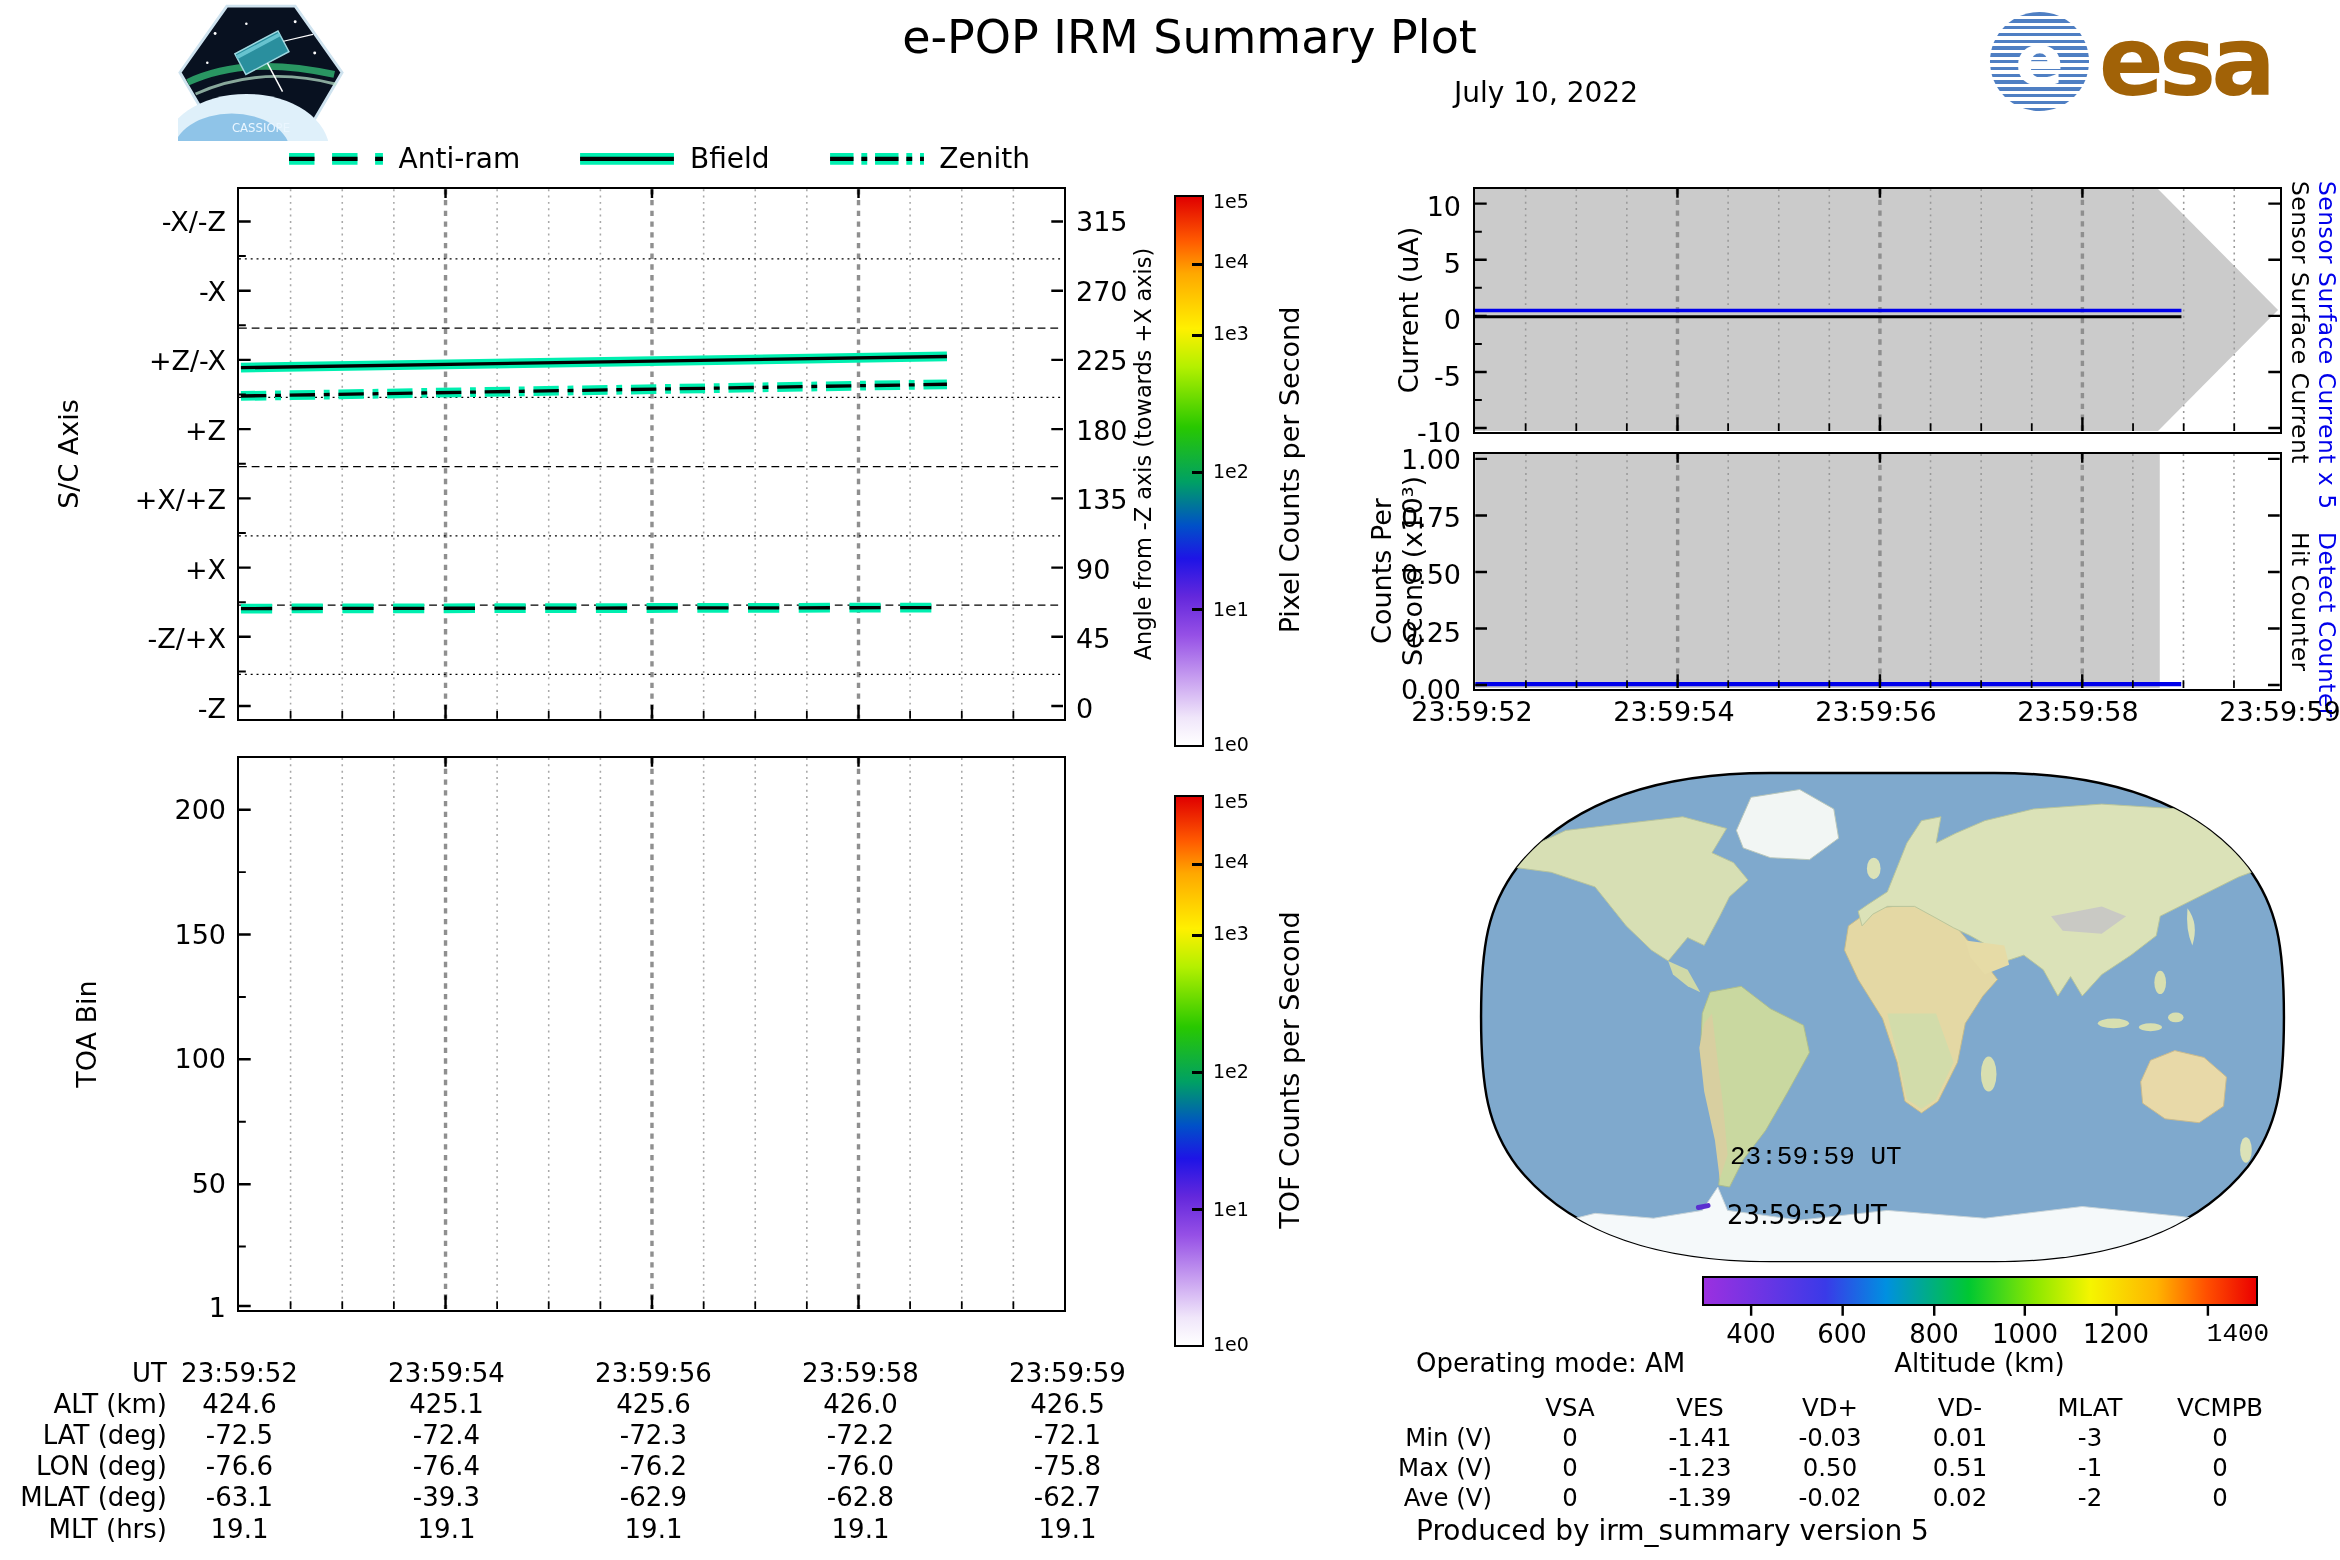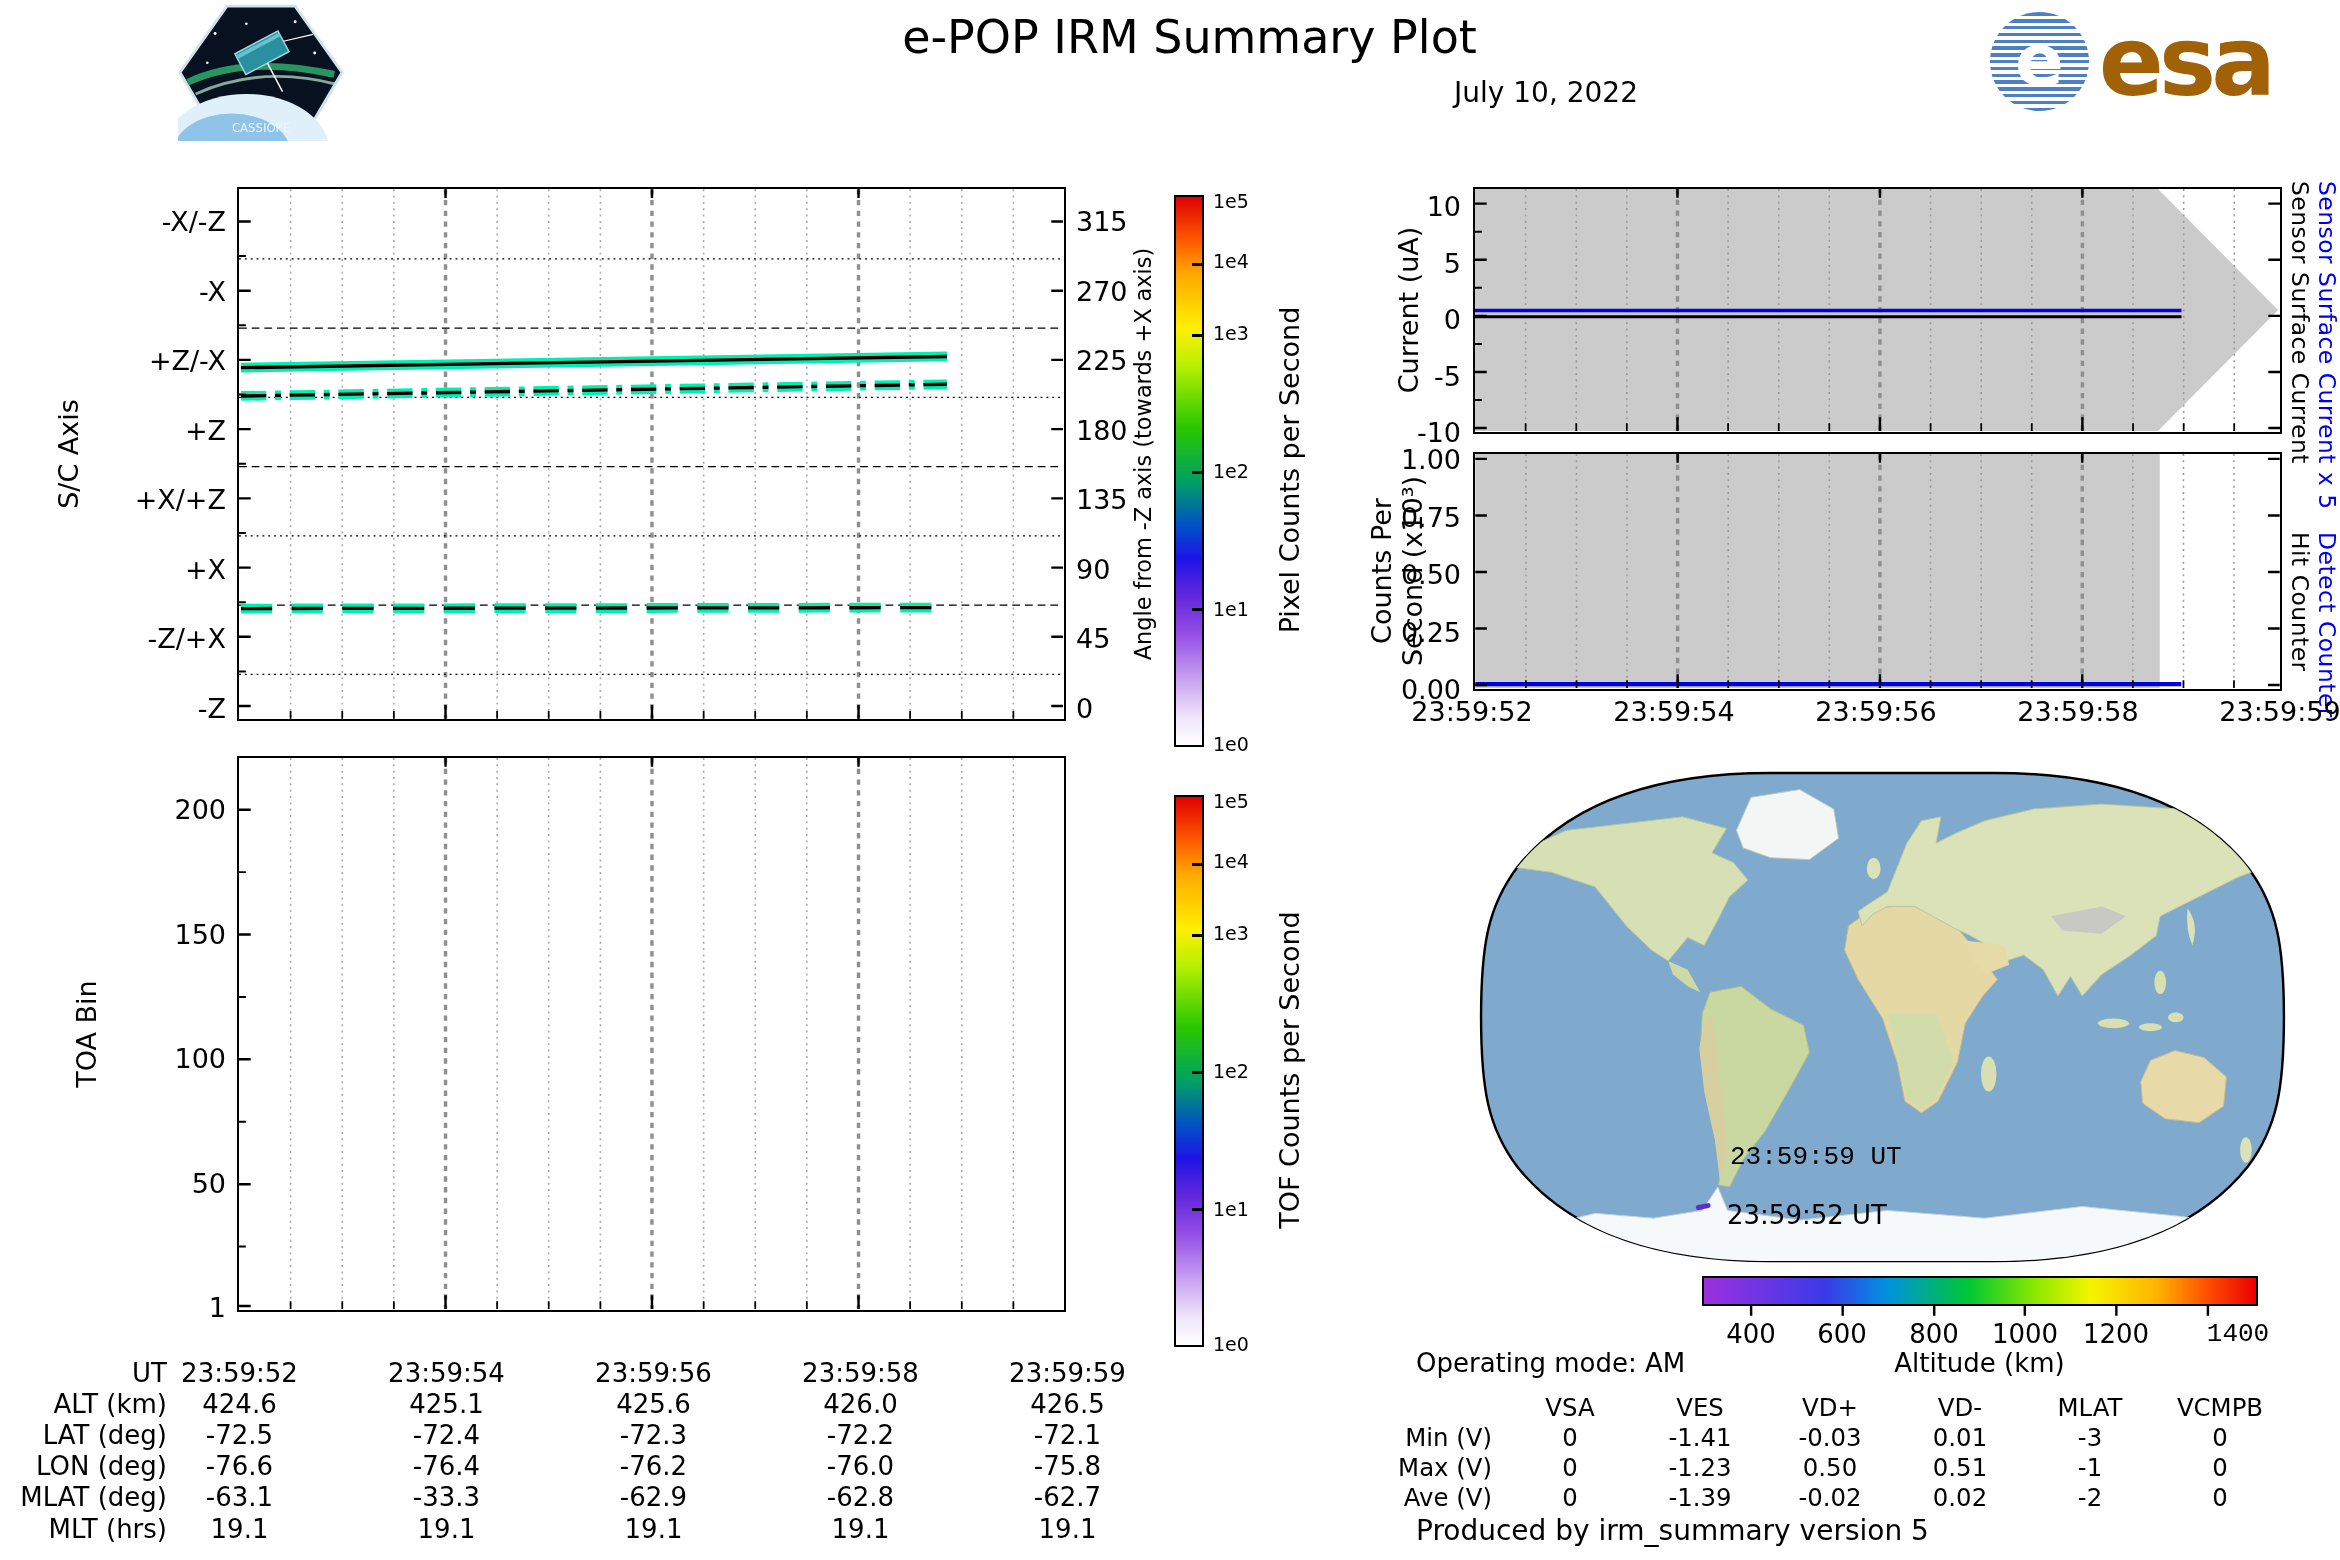--- a/index.html
+++ b/index.html
@@ -83,20 +83,43 @@
     </svg>
   </div>
 
   <div class="abs" style="left:1990px;top:5.9px;display:flex;align-items:center;gap:9.8px;">
     <div id="esa-globe">
         <b>e</b>
       </div>
     <div id="esa-word">esa</div>
   </div>
 
+  <div class="abs legrow" style="left:289px;top:142px;width:741px;justify-content:space-between;">
+    <div class="legitem">
+      <svg width="94" height="13.7" viewBox="0 0 96 14">
+        <line x1="0" y1="7" x2="96" y2="7" stroke="#00efb0" stroke-width="12" stroke-dasharray="26 18"></line>
+        <line x1="0" y1="7" x2="96" y2="7" stroke="#000" stroke-width="4.5" stroke-dasharray="26 18"></line>
+      </svg>
+      <span>Anti-ram</span>
+    </div>
+    <div class="legitem">
+      <svg width="94" height="13.7" viewBox="0 0 96 14">
+        <line x1="0" y1="7" x2="96" y2="7" stroke="#00efb0" stroke-width="12"></line>
+        <line x1="0" y1="7" x2="96" y2="7" stroke="#000" stroke-width="4.5"></line>
+      </svg>
+      <span>Bfield</span>
+    </div>
+    <div class="legitem">
+      <svg width="94" height="13.7" viewBox="0 0 96 14">
+        <line x1="0" y1="7" x2="96" y2="7" stroke="#00efb0" stroke-width="12" stroke-dasharray="24 8 6 8"></line>
+        <line x1="0" y1="7" x2="96" y2="7" stroke="#000" stroke-width="4.5" stroke-dasharray="24 8 6 8"></line>
+      </svg>
+      <span>Zenith</span>
+    </div>
+  </div>
 
   <div class="rot" style="left:68px;top:454px;">S/C Axis</div>
   <div class="vticks r" style="left:107px;top:207px;width:119px;height:516px;">
       <span>-X/-Z</span>
       <span>-X</span>
       <span>+Z/-X</span>
       <span>+Z</span>
       <span>+X/+Z</span>
       <span>+X</span>
       <span>-Z/+X</span>
@@ -228,21 +251,21 @@
           <span>-76.4</span>
           <span>-76.2</span>
           <span>-76.0</span>
           <span>-75.8</span>
         </div>
     </div>
     <div class="eph-row" style="left:0;top:1482px;">
       <div class="eph-label">MLAT (deg)</div>
       <div class="eph-values">
           <span>-63.1</span>
-          <span>-33.3</span>
+          <span>-39.3</span>
           <span>-62.9</span>
           <span>-62.8</span>
           <span>-62.7</span>
         </div>
     </div>
     <div class="eph-row" style="left:0;top:1514px;">
       <div class="eph-label">MLT (hrs)</div>
       <div class="eph-values">
           <span>19.1</span>
           <span>19.1</span>

